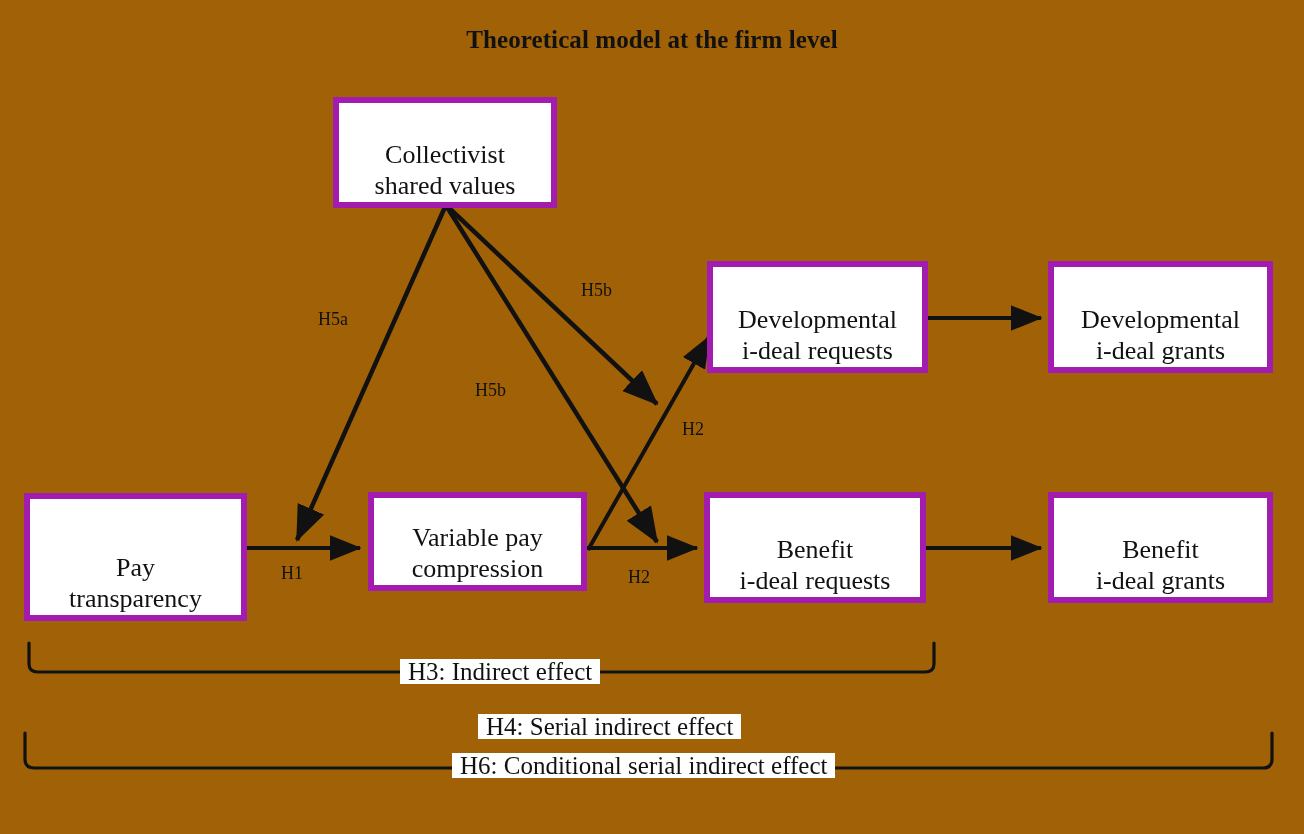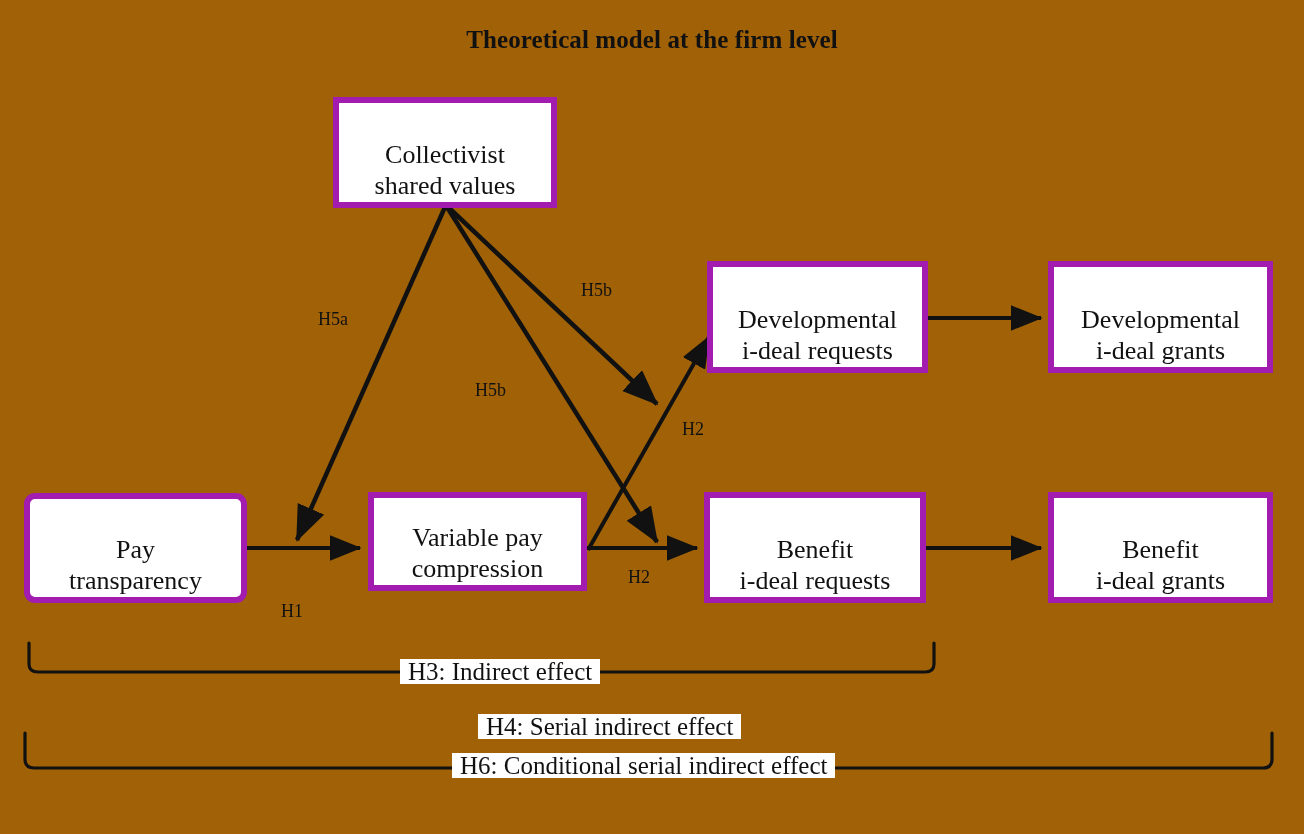--- a/index.html
+++ b/index.html
@@ -103,21 +103,21 @@
     <path d="M29,643 L29,664 Q29,672 38,672 L925,672 Q934,672 934,664 L934,643" fill="none" stroke="#111111" stroke-width="3.2" stroke-linecap="round"></path>
 
     <path d="M25,733 L25,759 Q25,768 34,768 L1263,768 Q1272,768 1272,759 L1272,733" fill="none" stroke="#111111" stroke-width="3.2" stroke-linecap="round"></path>
   </svg>
 
   <div class="node-box" style="left:333px; top:97px; width:224px; height:111px;">
     <span>Collectivist
 shared values</span>
   </div>
 
-  <div class="node-box" style="left:24px; top:493px; width:223px; height:110px;border-radius:11px;">
+  <div class="node-box" style="left:24px; top:493px; width:223px; height:128px;">
     <span>Pay
 transparency</span>
   </div>
 
   <div class="node-box" style="left:368px; top:492px; width:219px; height:99px;">
     <span>Variable pay
 compression</span>
   </div>
 
   <div class="node-box" style="left:707px; top:261px; width:221px; height:112px;">
@@ -133,21 +133,21 @@
   <div class="node-box" style="left:704px; top:492px; width:222px; height:111px;">
     <span>Benefit
 i-deal requests</span>
   </div>
 
   <div class="node-box" style="left:1048px; top:492px; width:225px; height:111px;">
     <span>Benefit
 i-deal grants</span>
   </div>
 
-  <div class="edge-label" style="left:281px; top:602px;text-align:center;">H1</div>
+  <div class="edge-label" style="left:281px; top:564px;text-align:center;">H1</div>
 
   <div class="edge-label" style="left:682px; top:420px;">H2</div>
 
   <div class="edge-label" style="left:628px; top:568px;">H2</div>
 
   <div class="edge-label" style="left:310px; top:310px;margin-left:8px;">H5a</div>
 
   <div class="edge-label" style="left:581px; top:281px;">H5b</div>
 
   <div class="edge-label" style="left:475px; top:381px;">H5b</div>

